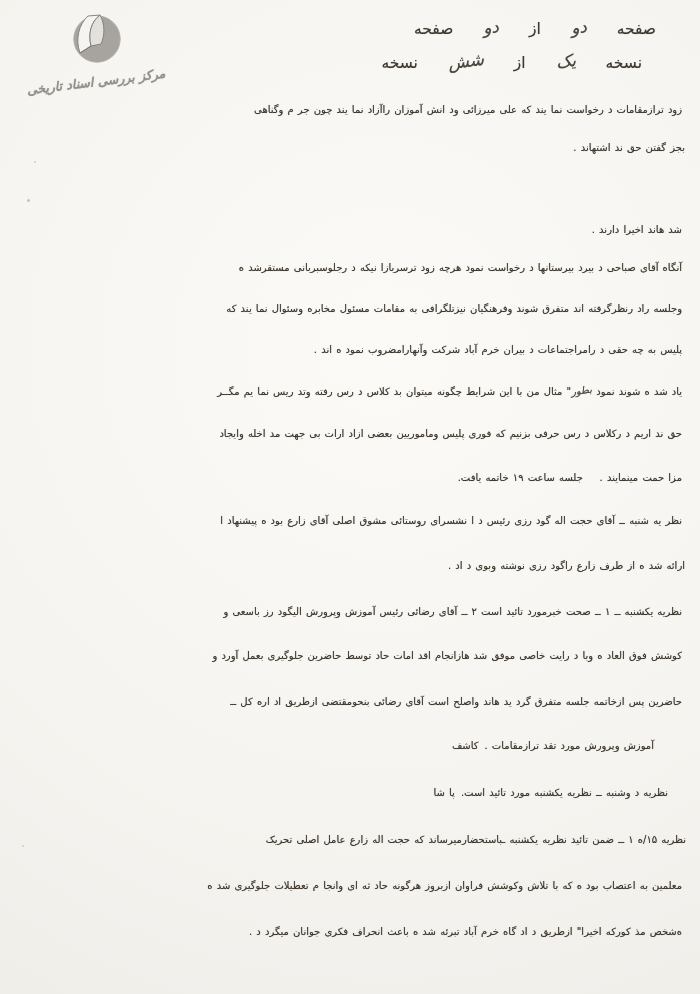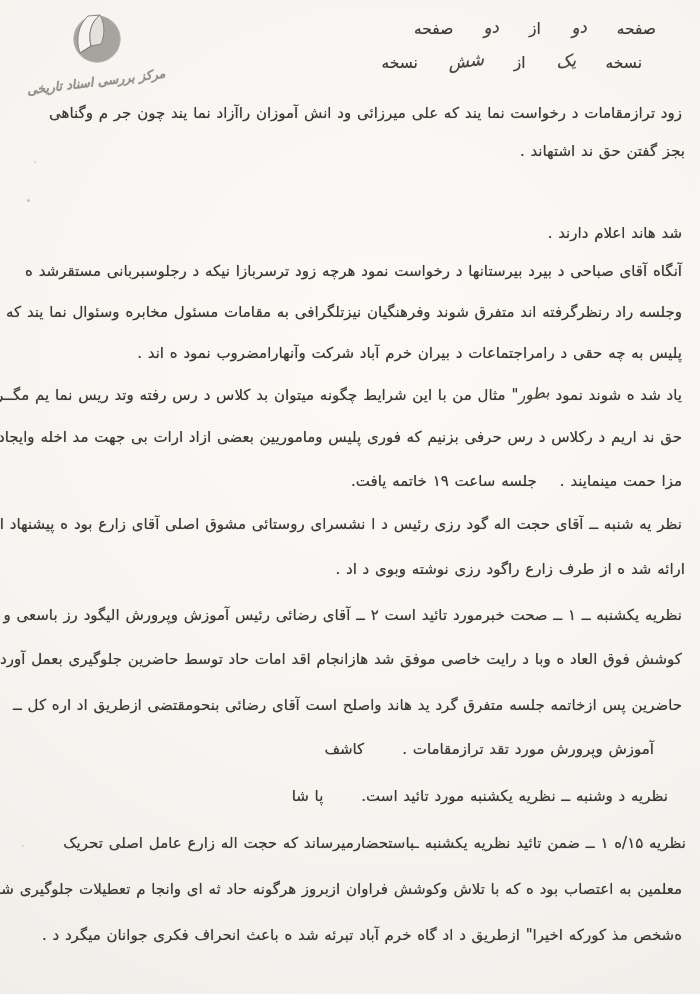--- a/index.html
+++ b/index.html
@@ -7,24 +7,24 @@
   body{background:#d8d6d2;font-family:"DejaVu Sans",sans-serif;}
   .page{
     position:relative;width:700px;height:994px;margin:0 auto;overflow:hidden;
     background:
       radial-gradient(circle at 55% 35%, #fbfaf7 0%, #f6f5f1 55%, #efeee9 100%);
     color:#423c33;
   }
   
   .line{
     position:absolute;right:18px;direction:rtl;white-space:nowrap;
-    font-size:15px;letter-spacing:0;word-spacing:1px;color:#3e382f;
+    font-size:10px;letter-spacing:0;word-spacing:1px;color:#3e382f;
     text-shadow:0 0 .7px rgba(62,56,47,.6);
   }
-  .line .sig{margin-right:38px;}
+  .line .sig{margin-right:6px;}
   .hand{
     display:inline-block;font-style:italic;
     transform:rotate(-7deg) translateY(-1px);
     color:#4c463c;letter-spacing:1px;
   }
   
   .hdr-line{
     position:absolute;direction:rtl;display:flex;align-items:baseline;gap:30px;
     font-size:15.5px;color:#3e382f;text-shadow:0 0 .7px rgba(62,56,47,.55);
   }
@@ -64,21 +64,21 @@
   <div class="hdr-line" style="top:52px;right:58px;">
     <span>نسخه</span>
     <span class="hand">یک</span>
     <span>از</span>
     <span class="hand">شش</span>
     <span>نسخه</span>
   </div>
 
   <div class="line" style="top:104px">زود ترازمقامات د رخواست نما یند که علی میرزائی ود انش آموزان راآزاد نما یند چون جر م وگناهی</div>
   <div class="line" style="top:142px;right:15px">بجز گفتن حق ند اشتهاند .</div>
-  <div class="line" style="top:224px">شد هاند اعلام دارند .</div>
+  <div class="line" style="top:224px">شد هاند اخیرا دارند .</div>
   <div class="line" style="top:262px">آنگاه آقای صباحی د بیرد بیرستانها د رخواست نمود هرچه زود ترسربازا نیکه د رجلوسبربانی مستقرشد ه</div>
   <div class="line" style="top:303px">وجلسه راد رنظرگرفته اند متفرق شوند وفرهنگیان نیزتلگرافی به مقامات مسئول مخابره وسئوال نما یند که</div>
   <div class="line" style="top:344px">پلیس به چه حقی د رامراجتماعات د بیران خرم آباد شرکت وآنهارامضروب نمود ه اند .</div>
 
   <div class="line" style="top:386px">
     <span>یاد شد ه شوند نمود </span><span class="hand">بطور</span><span>" مثال من با این شرایط چگونه میتوان بد کلاس د رس رفته وتد ریس نما یم مگــر</span>
   </div>
 
   <div class="line" style="top:428px">حق ند اریم د رکلاس د رس حرفی بزنیم که فوری پلیس وماموریین بعضی ازاد ارات بی جهت مد اخله وایجاد</div>
   <div class="line" style="top:472px">مزا حمت مینمایند .&nbsp;&nbsp;&nbsp;&nbsp;جلسه ساعت ۱۹ خاتمه یافت.</div>

